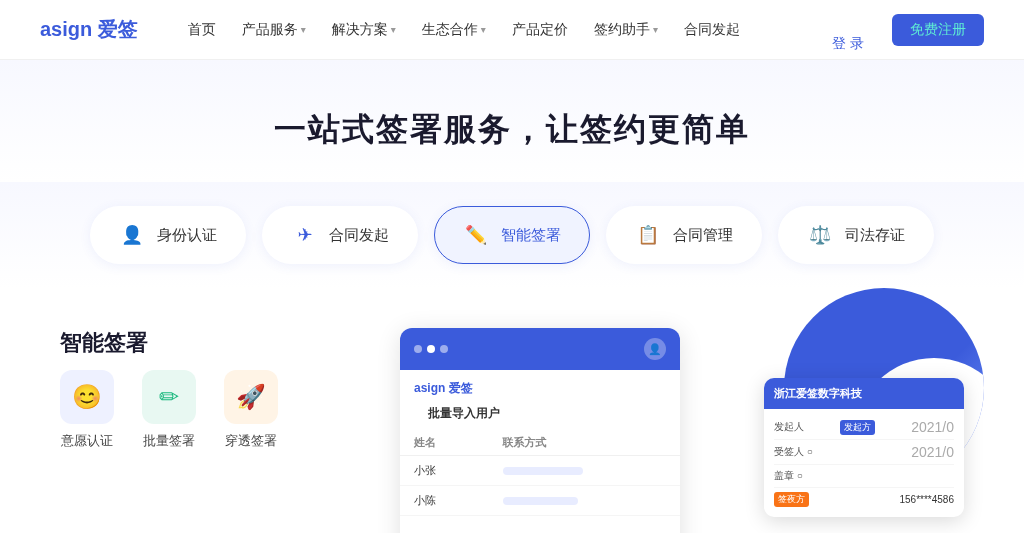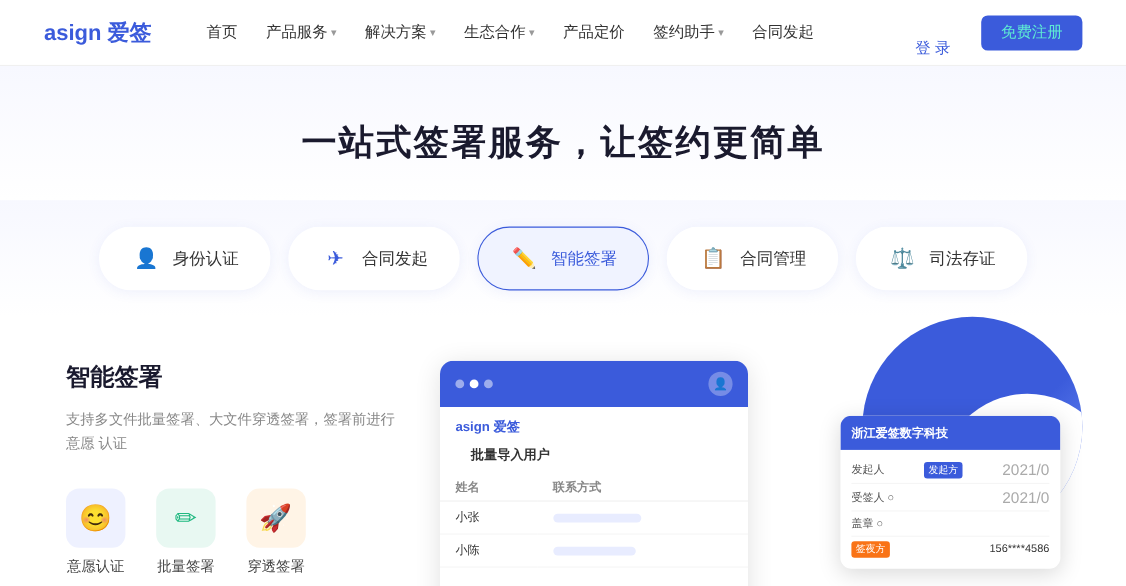--- a/index.html
+++ b/index.html
@@ -356,22 +356,20 @@
   <div class="pill">
     <span class="pill-icon">⚖️</span>
     <span>司法存证</span>
   </div>
 </div>
 
 <div class="main-content">
 
   <div class="content-left">
     <h2 class="section-title">智能签署</h2>
-    <p class="section-desc">支持多文件批量签署、大文件穿透签署，签署前进行意愿
-认证</p>
     <div class="feature-icons">
       <div class="feature-icon-item">
         <div class="feature-icon-box blue">😊</div>
         <span class="feature-icon-label">意愿认证</span>
       </div>
       <div class="feature-icon-item">
         <div class="feature-icon-box green">✏</div>
         <span class="feature-icon-label">批量签署</span>
       </div>
       <div class="feature-icon-item">

